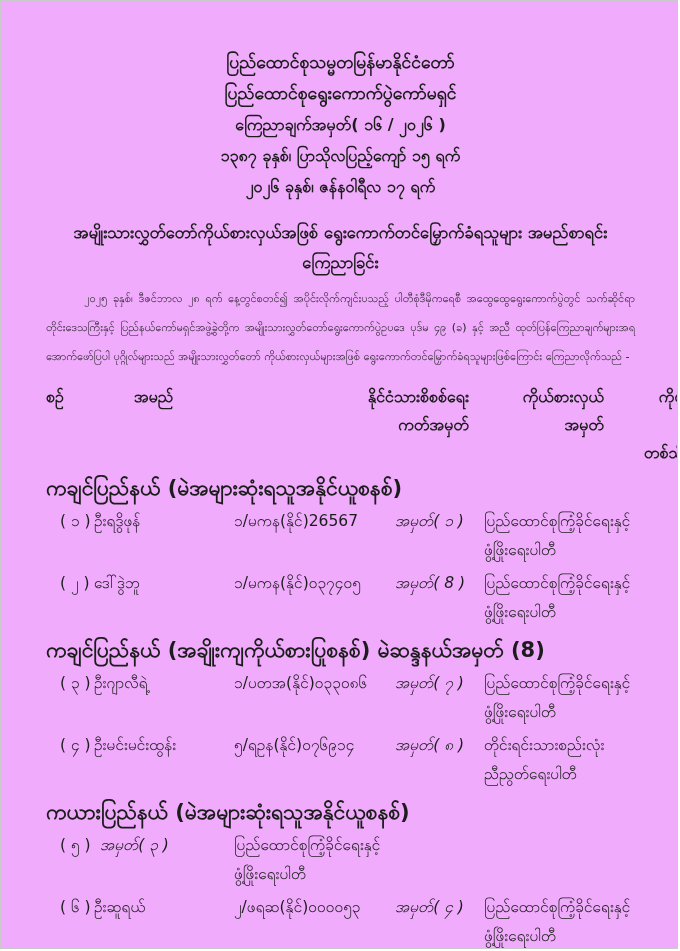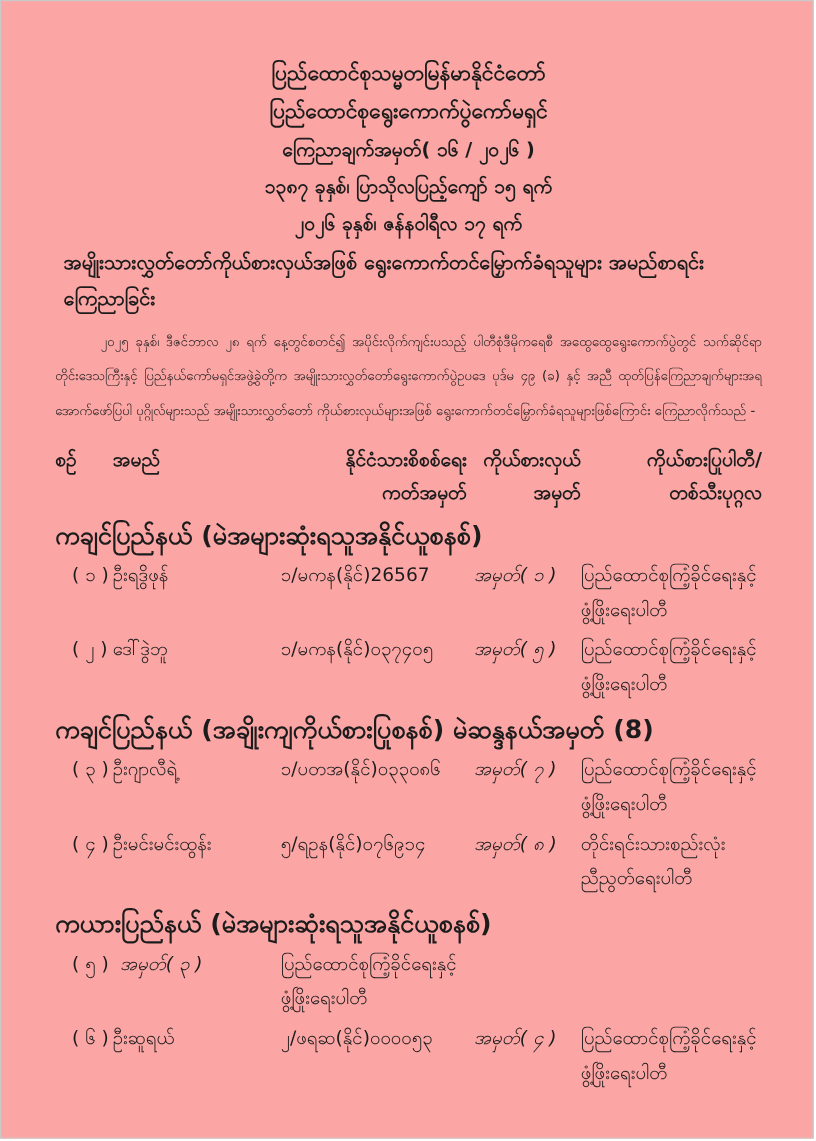--- a/index.html
+++ b/index.html
@@ -2,52 +2,52 @@
 <html><head>
 <meta charset="utf-8">
 <style>
   html,body { margin:0; padding:0; background:#ffffff; }
   .page {
     position: relative;
     width: 678px;
     height: 949px;
     box-sizing: border-box;
     border: 1px solid #c9c9c9;
-    background: #fca5a5;
+    background: #f0abfc;
     overflow: hidden;
     padding: 46px 42px 0 45px;
     color: #1c1c1c;
     font-family: "DejaVu Sans", sans-serif;
     font-size: 16px;
   }
   .center-block { text-align: center; }
   .hline { font-weight: bold; line-height: 31px; }
   .hline.big { font-size: 17.5px; }
   .doc-title {
     font-weight: bold;
-    text-align: left;
+    text-align: center;
     max-width: 575px;
-    margin: 2px auto 6px auto;
+    margin: 16px auto 6px auto;
     line-height: 30px;
     font-size: 16.5px;
   }
   .body-para {
     margin: 4px 0 0 0;
     text-align: justify;
     text-indent: 38px;
     line-height: 29px;
     font-size: 11px;
   }
   .table { margin-top: 12px; }
   .grid5 {
     display: grid;
     grid-template-columns: 48px 140px 155px 95px 1fr;
     align-items: start;
   }
-  .thead { font-weight: bold; line-height: 28px; margin-bottom: 4px; }
+  .thead { font-weight: bold; line-height: 28px; margin-bottom: 4px; gap: 40px; }
   .thead .hcell { white-space: pre-line; }
   .hcell.left { text-align: left; }
   .hcell.center { text-align: right; }
   .section-heading {
     font-weight: bold;
     line-height: 30px;
     margin: 6px 0 4px 0;
     font-size: 21px;
   }
   .trow { min-height: 60px; line-height: 29px; font-size: 15.5px; margin-bottom: 2px; }
@@ -90,21 +90,21 @@
     <div class="c c-name">ဦးရဒွိဖုန်</div>
     <div class="c c-nrc">၁/မကန(နိုင်)26567</div>
     <div class="c c-rep">အမှတ်( ၁ )</div>
     <div class="c c-party">ပြည်ထောင်စုကြံ့ခိုင်ရေးနှင့် ဖွံ့ဖြိုးရေးပါတီ</div>
   </div>
 
   <div class="trow grid5">
     <div class="c c-no">( ၂ )</div>
     <div class="c c-name">ဒေါ်ဒွဲဘူ</div>
     <div class="c c-nrc">၁/မကန(နိုင်)၀၃၇၄၀၅</div>
-    <div class="c c-rep">အမှတ်( ၅ )</div>
+    <div class="c c-rep">အမှတ်( 8 )</div>
     <div class="c c-party">ပြည်ထောင်စုကြံ့ခိုင်ရေးနှင့် ဖွံ့ဖြိုးရေးပါတီ</div>
   </div>
 </div>
   </div>
 
   <div class="section">
     <div class="section-heading">ကချင်ပြည်နယ် (အချိုးကျကိုယ်စားပြုစနစ်) မဲဆန္ဒနယ်အမှတ် (8)</div>
     <div class="rows">
   <div class="trow grid5">
     <div class="c c-no">( ၃ )</div>

